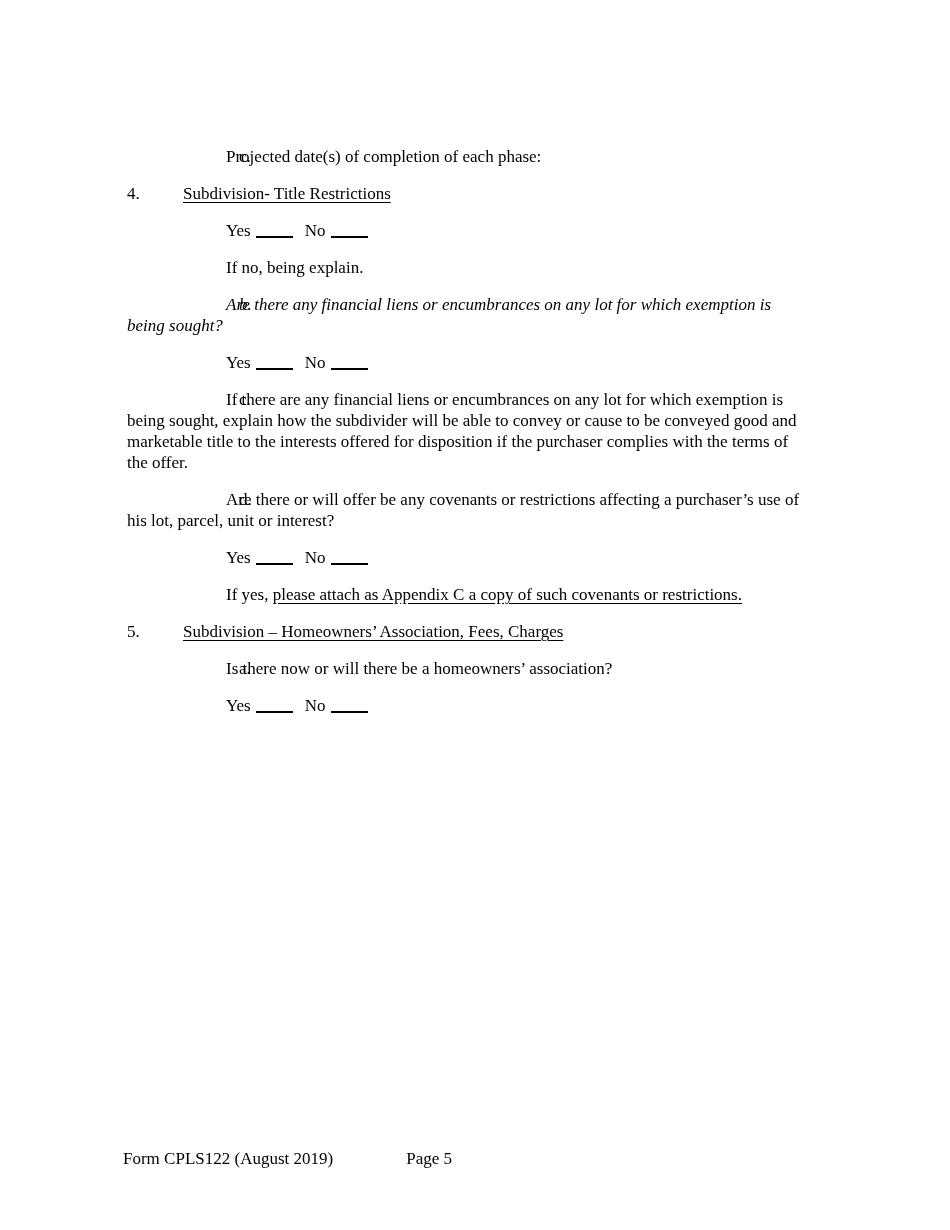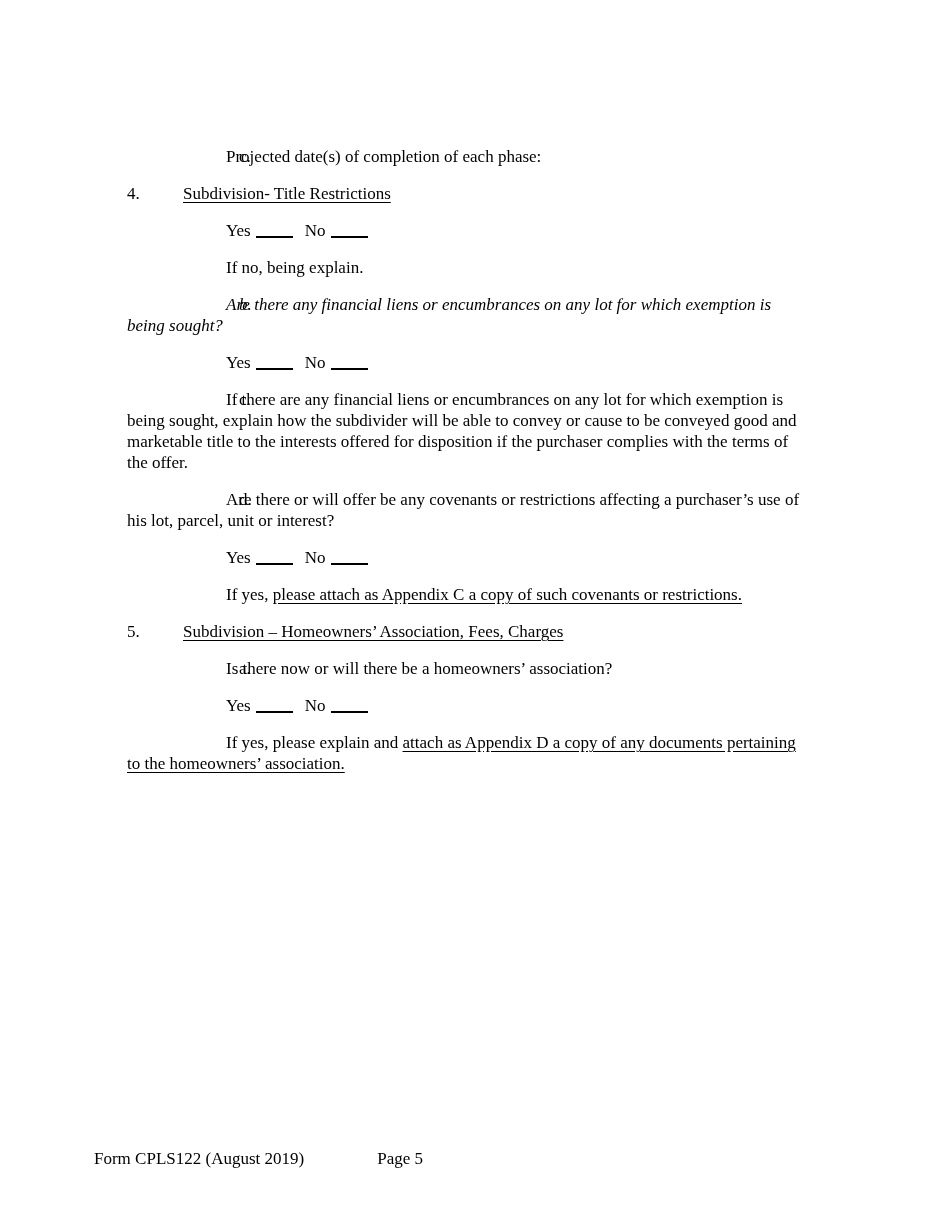--- a/index.html
+++ b/index.html
@@ -36,21 +36,21 @@
     width: 37px;
     height: 14px;
     border-bottom: 2px solid #000000;
     margin-left: 5px;
     position: relative;
     top: 2px;
   }
   .no-gap { margin-left: 12px; }
   .footer {
     position: absolute;
-    left: 94px;
+    left: 123px;
     top: 1148px;
     line-height: 21px;
   }
   .fspacer { display: inline-block; width: 73px; }
 </style>
 </head>
 <body>
 
 <div class="page">
   <div class="content">
@@ -76,18 +76,17 @@
     <p class="mt19 ind3"><span>Yes</span><span class="blank"></span><span class="no-gap">No</span><span class="blank"></span></p>
 
     <p class="mt20 ind3"><span>If yes, </span><span class="ul">please attach as Appendix C a copy of such covenants or restrictions.</span></p>
 
     <p class="mt20"><span class="lbl1">5.</span><span class="ul">Subdivision – Homeowners’ Association, Fees, Charges</span></p>
 
     <p class="mt20 ind2"><span class="lbl2">a.</span><span>Is there now or will there be a homeowners’ association?</span></p>
 
     <p class="mt20 ind3"><span>Yes</span><span class="blank"></span><span class="no-gap">No</span><span class="blank"></span></p>
 
-    <p class="mt20 ind3"><span>If yes, please explain and </span><span class="ul">attach as Appendix D a copy of any documents pertaining to the homeowners’ association.</span></p>
 
   </div>
 
   <div class="footer"><span>Form CPLS122 (August 2019)</span><span class="fspacer"></span><span>Page 5</span></div>
 </div>
 
 </body></html>

